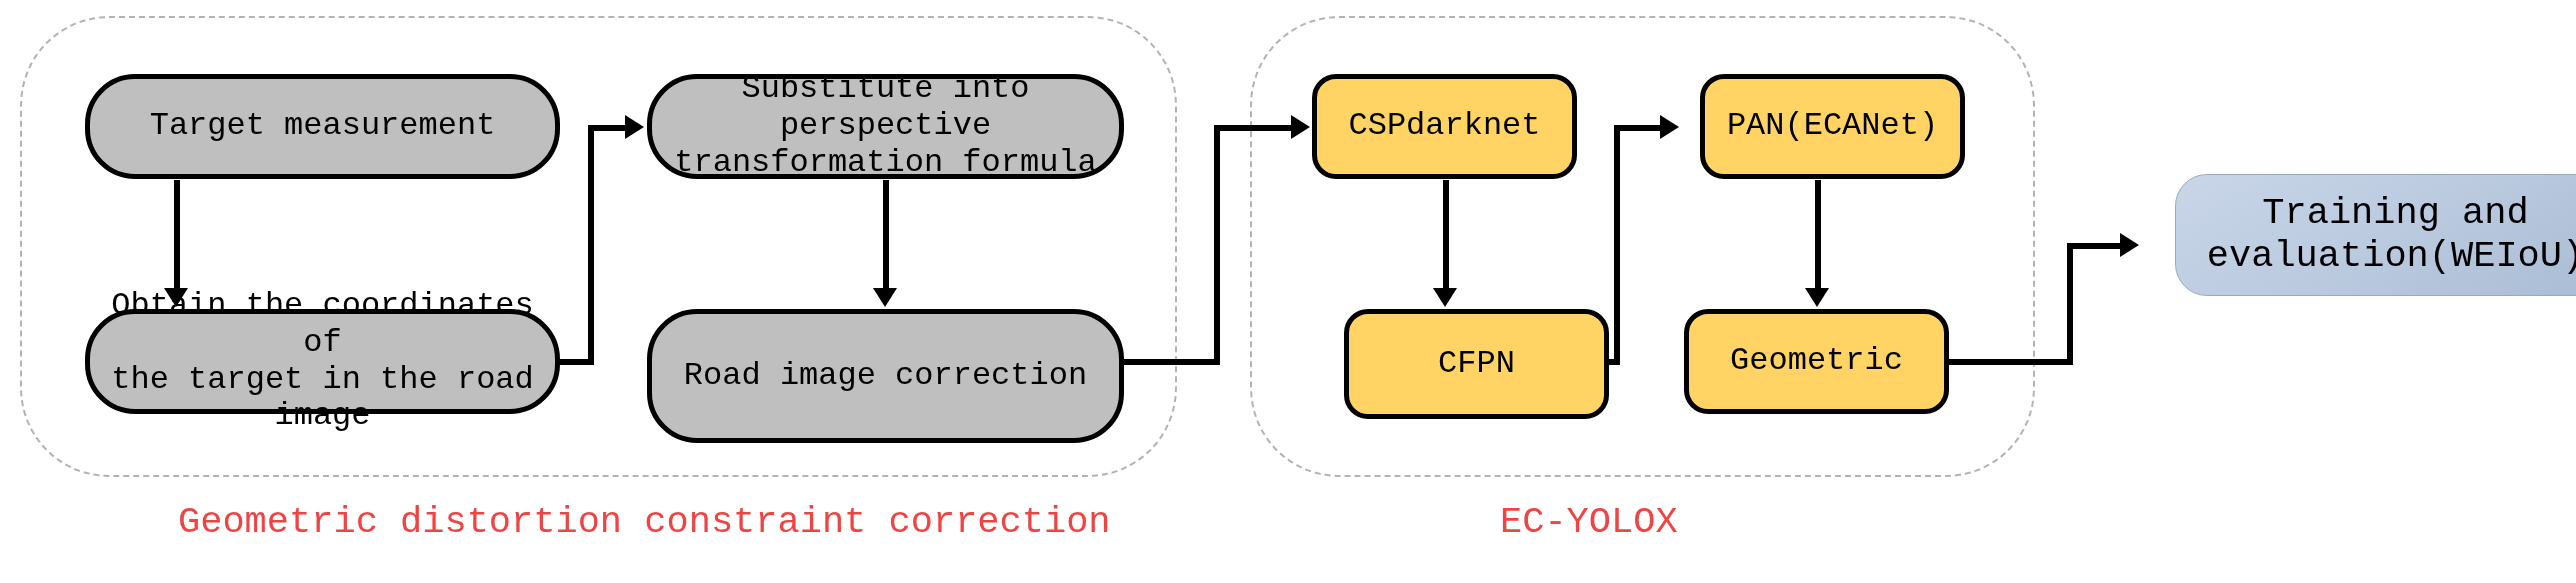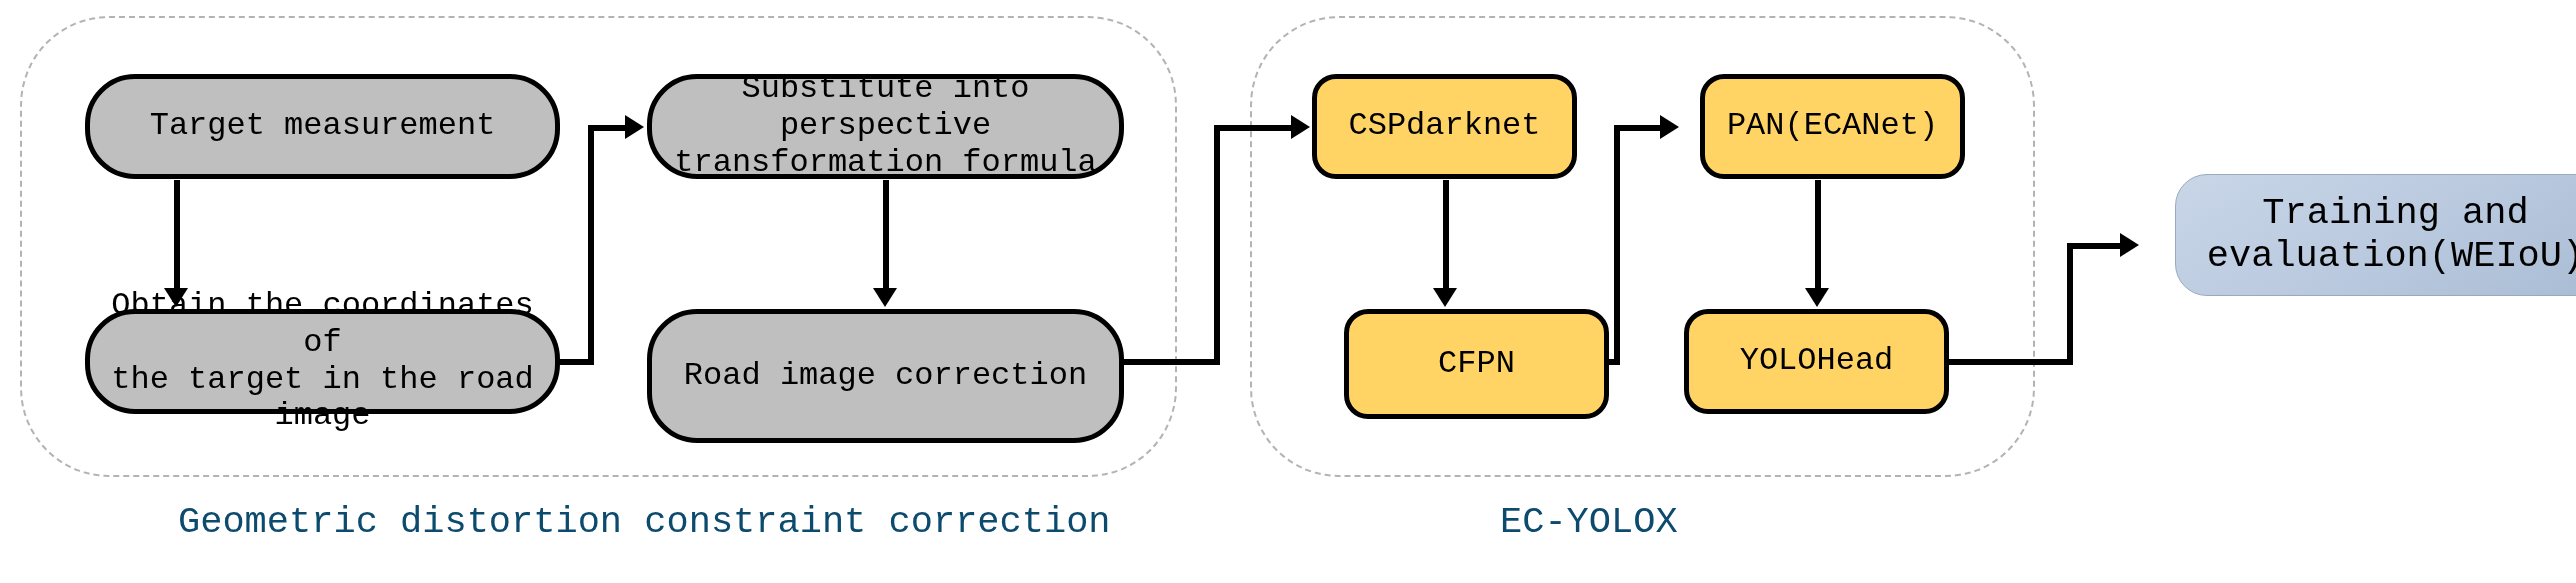--- a/index.html
+++ b/index.html
@@ -53,21 +53,21 @@
     font-size: 37px;
   }
   .node-label {
     display: block;
     padding: 0 13px;
     white-space: pre-line;
   }
   .group-caption {
     position: absolute;
     font-size: 37px;
-    color: #0c4a6e;
+    color: #ef4444;
     white-space: nowrap;
   }
   .conn {
     position: absolute;
     background: #000000;
   }
   .conn-h { height: 5.7px; }
   .conn-v { width: 5.7px; }
   .arrow-down {
     position: absolute;
@@ -148,21 +148,21 @@
 
   <div class="node node-yellow" style="left:1684px; top:74px; width:265px; height:105px;margin-left:16px;">
     <span class="node-label">PAN(ECANet)</span>
   </div>
 
   <div class="node node-yellow" style="left:1312px; top:309px; width:265px; height:110px;margin-left:32px;">
     <span class="node-label">CFPN</span>
   </div>
 
   <div class="node node-yellow" style="left:1684px; top:309px; width:265px; height:105px;">
-    <span class="node-label">YOLOHead</span>
+    <span class="node-label">Geometric</span>
   </div>
 
   <div class="node node-blue" style="left:2127px; top:174px; width:441px; height:122px;margin-left:48px;">
     <span class="node-label">Training and
 evaluation(WEIoU)</span>
   </div>
 
   <div class="group-caption" style="left:178px; top:501px;">Geometric distortion constraint correction</div>
   <div class="group-caption" style="left:1500px; top:501px;">EC-YOLOX</div>
 

